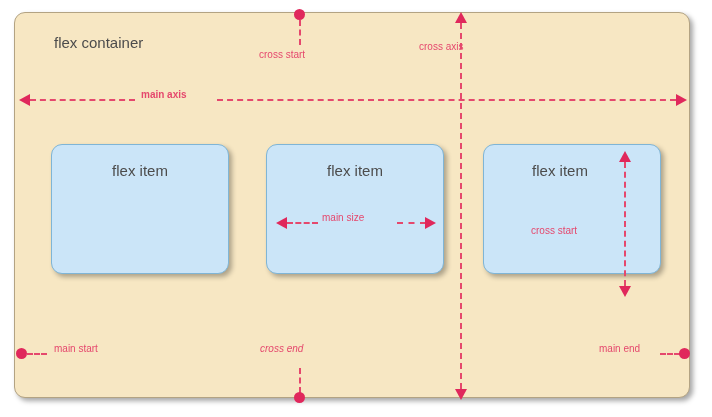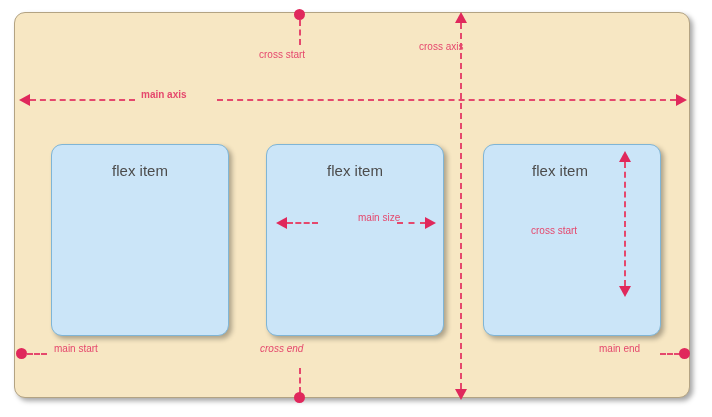--- a/index.html
+++ b/index.html
@@ -40,21 +40,21 @@
     font-size: 15px;
     color: #4c4c4c;
     white-space: nowrap;
   }
 
   
   .flex-item {
     position: absolute;
     top: 131px;
     width: 178px;
-    height: 192px;
+    height: 130px;
     box-sizing: border-box;
     background: #cbe5f8;
     border: 1px solid #7fb5d6;
     border-radius: 11px;
     box-shadow: 3px 3px 5px rgba(0,0,0,0.30);
   }
   #flex-item-1 { left: 36px; }
   #flex-item-2 { left: 251px; }
   #flex-item-3 { left: 468px; }
 
@@ -120,20 +120,21 @@
     border-radius: 50%;
   }
 </style>
 </head>
 <body>
 
 <div id="stage">
 
   <div id="flex-container">
 
+    <span class="container-label">flex container</span>
 
     <div class="pin-head" style="left:279px; top:-4px;"></div>
     <div class="v-dash" style="left:284px; top:7px; height:25px;"></div>
     <span class="ann-text" style="left:244px; top:36px;">cross start</span>
 
     <div class="arrow arrow-up" style="left:440px; top:-1px;"></div>
     <div class="v-dash" style="left:445px; top:10px; height:366px;"></div>
     <div class="arrow arrow-down" style="left:440px; top:376px;"></div>
     <span class="ann-text" style="left:404px; top:28px;">cross axis</span>
 
@@ -145,21 +146,21 @@
 
     <div class="flex-item" id="flex-item-1">
       <span class="item-label">flex item</span>
     </div>
 
     <div class="flex-item" id="flex-item-2">
       <span class="item-label">flex item</span>
 
       <div class="arrow arrow-left" style="left:9px; top:72px;"></div>
       <div class="h-dash" style="left:20px; top:77px; width:31px;"></div>
-      <span class="ann-text" style="left:55px; top:67px;margin-left:36px;">main size</span>
+      <span class="ann-text" style="left:55px; top:67px;">main size</span>
       <div class="h-dash" style="left:130px; top:77px; width:29px;"></div>
       <div class="arrow arrow-right" style="left:158px; top:72px;"></div>
     </div>
 
     <div class="flex-item" id="flex-item-3">
       <span class="item-label">flex item</span>
 
       <div class="arrow arrow-up" style="left:135px; top:6px;"></div>
       <div class="v-dash" style="left:140px; top:17px; height:124px;"></div>
       <div class="arrow arrow-down" style="left:135px; top:141px;"></div>

